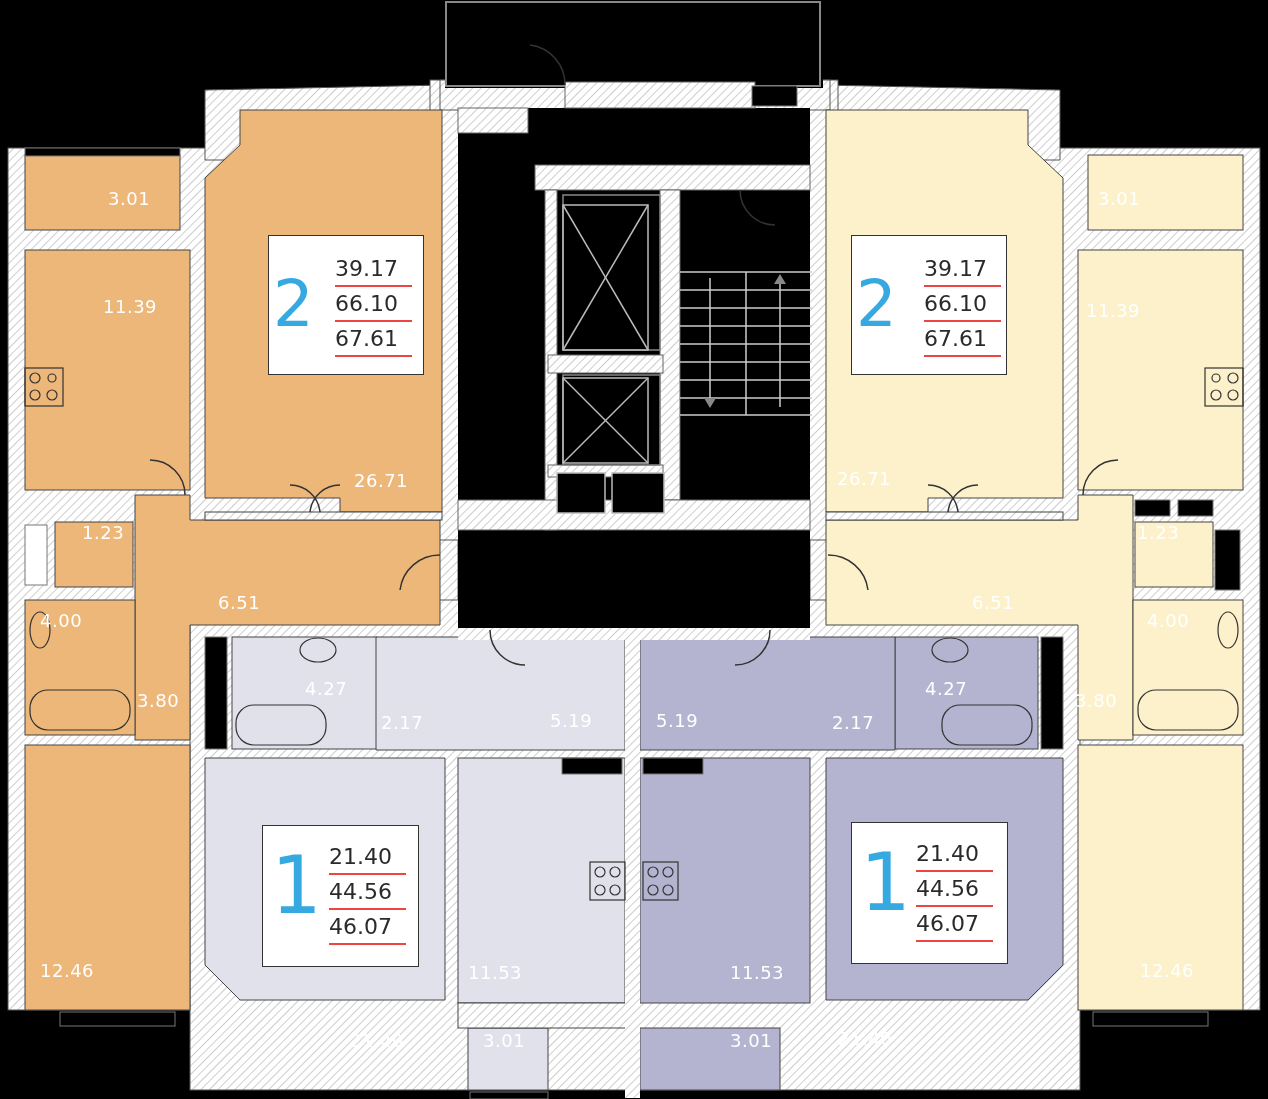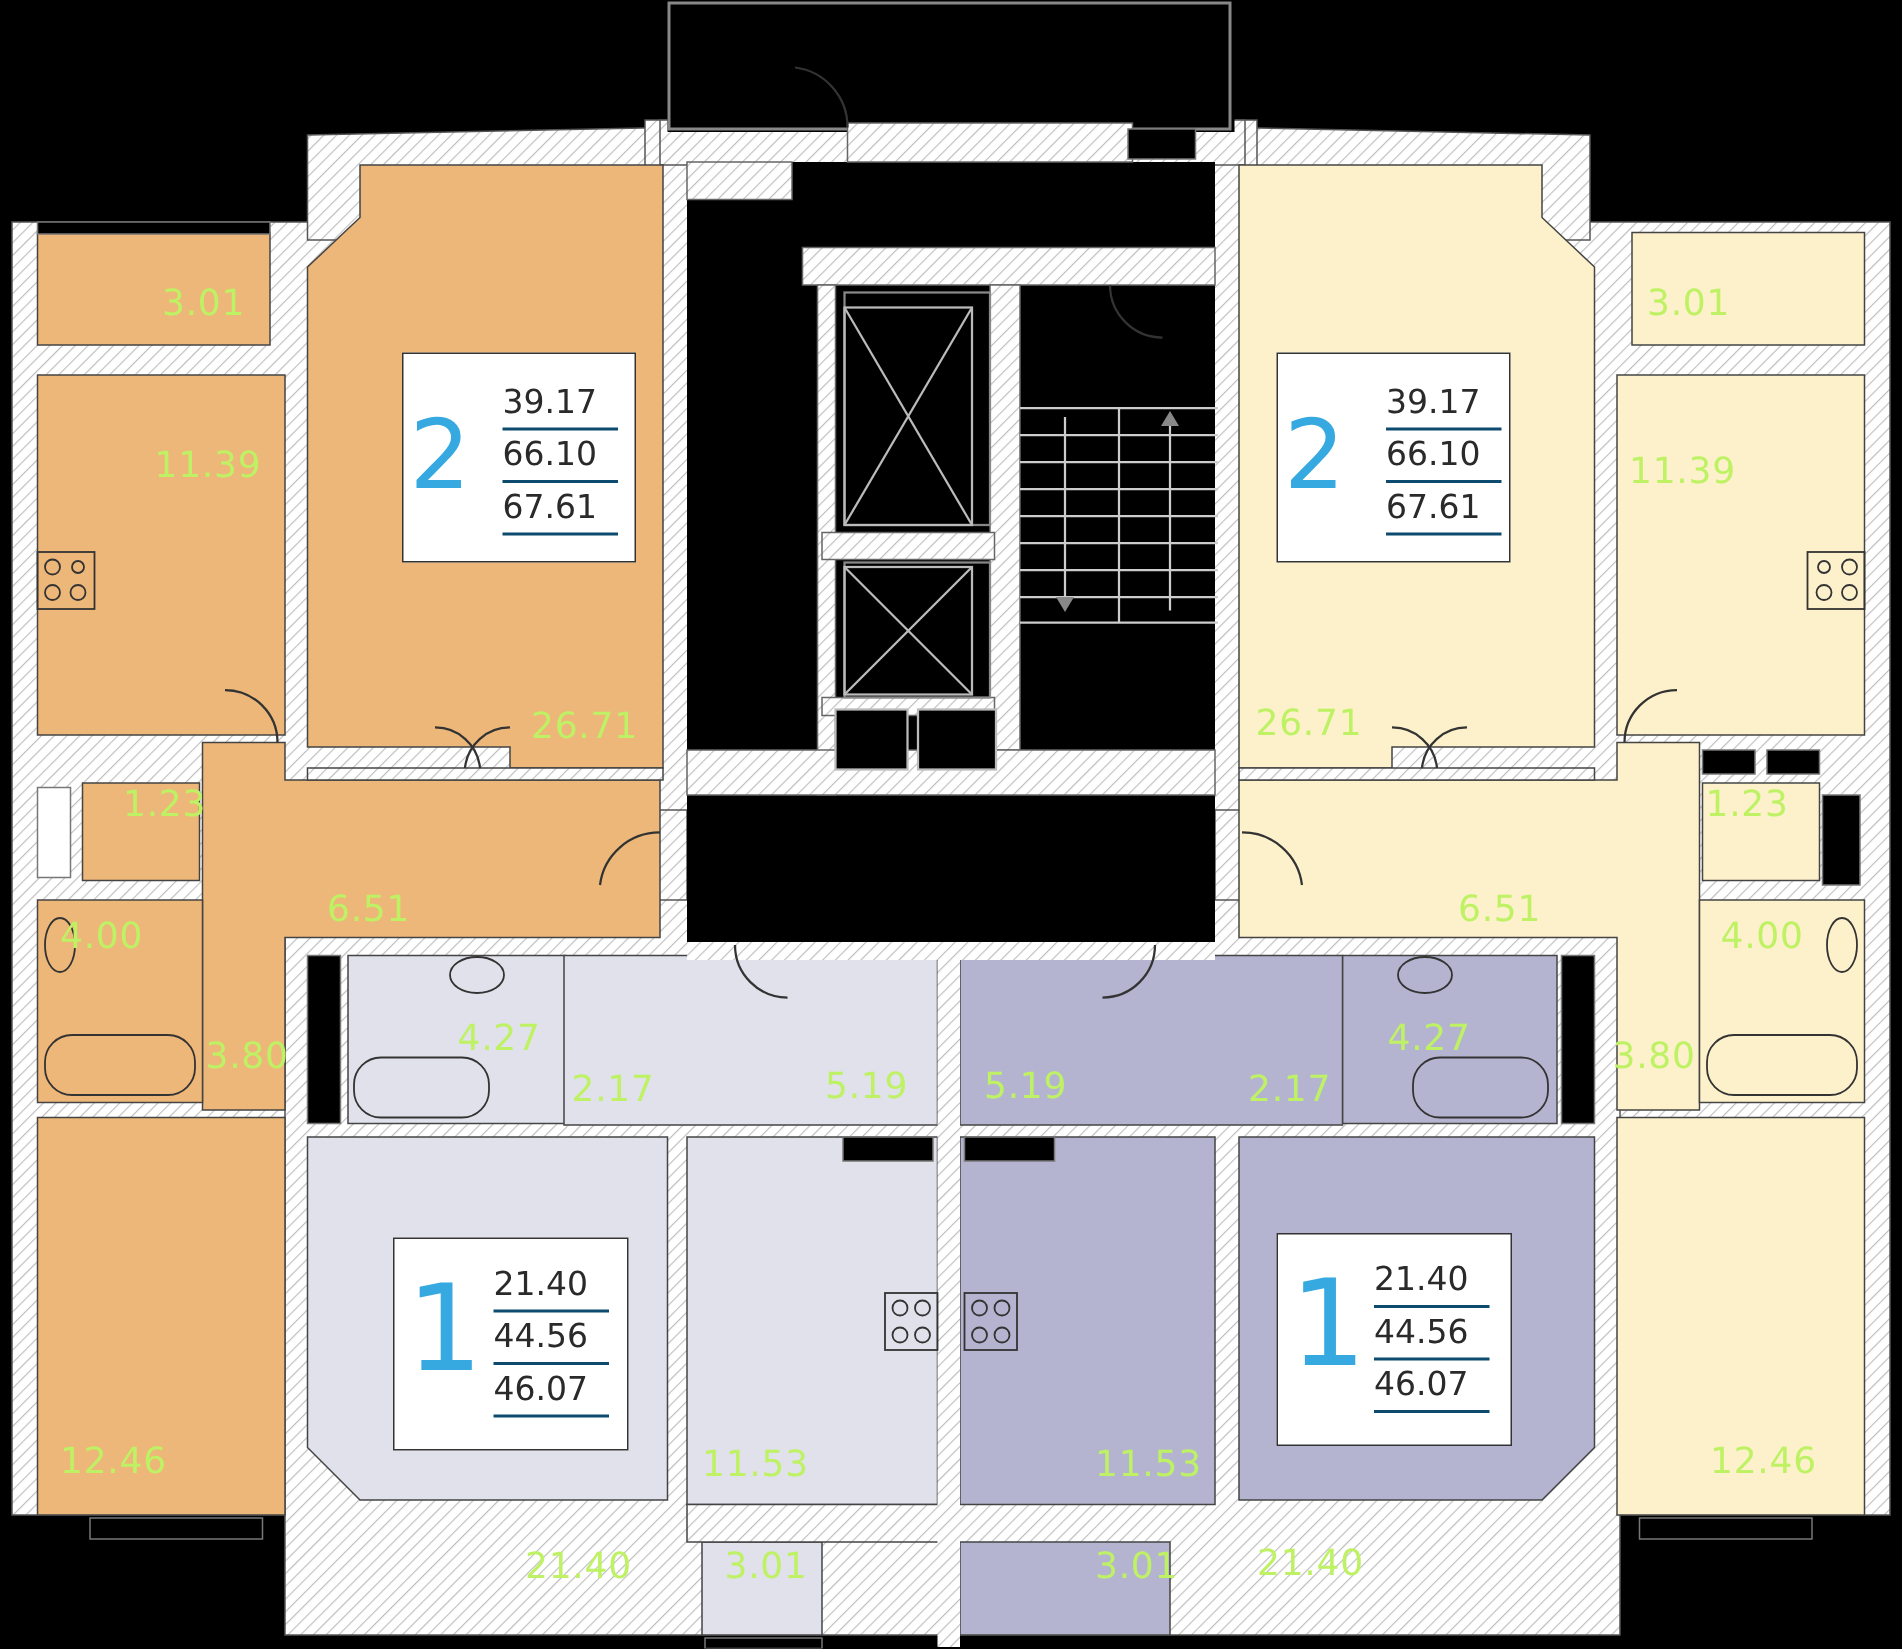--- a/index.html
+++ b/index.html
@@ -1,22 +1,22 @@
 <!DOCTYPE html>
 <html><head>
 <meta charset="utf-8">
 <style>
   html,body{margin:0;padding:0;background:#000;}
   body{width:1268px;height:1099px;overflow:hidden;position:relative;font-family:"DejaVu Sans",sans-serif;}
   svg{position:absolute;left:0;top:0;}
-  .lbl{position:absolute;font-family:"DejaVu Sans",sans-serif;font-size:24px;color:#bef264;letter-spacing:0.5px;white-space:nowrap;}
+  .lbl{position:absolute;font-family:"DejaVu Sans",sans-serif;font-size:18px;color:#ffffff;letter-spacing:0.5px;white-space:nowrap;}
   .card{position:absolute;background:#fff;border:1px solid #333;}
   .card .rooms{position:absolute;font-size:64px;color:#36a9e1;font-family:"DejaVu Sans",sans-serif;line-height:1;}
   .card .vals{position:absolute;display:flex;flex-direction:column;gap:0;}
-  .card .vals span{font-size:22px;color:#2a2a2a;border-bottom:2px solid #0c4a6e;padding-right:14px;line-height:33px;height:33px;display:block;}
+  .card .vals span{font-size:22px;color:#2a2a2a;border-bottom:2px solid #ef4444;padding-right:14px;line-height:33px;height:33px;display:block;}
 </style>
 </head>
 <body>
 
 <svg width="1268" height="1099" viewBox="0 0 1268 1099">
   <defs>
     <pattern id="hatch" patternUnits="userSpaceOnUse" width="6" height="6" patternTransform="rotate(45)">
       <rect width="6" height="6" fill="#ffffff"></rect>
       <line x1="0" y1="0" x2="0" y2="6" stroke="#bdbdbd" stroke-width="1.5"></line>
     </pattern>

